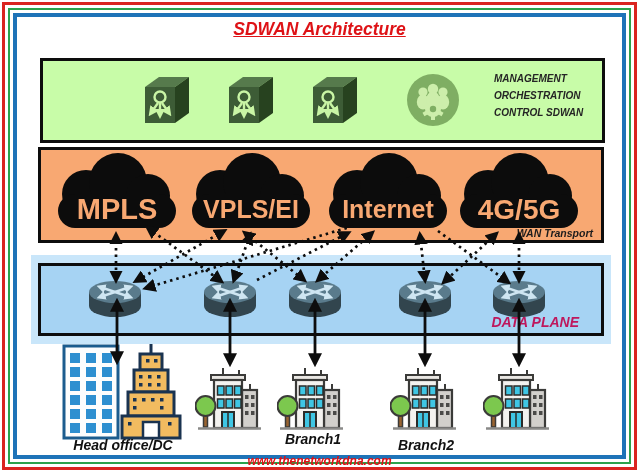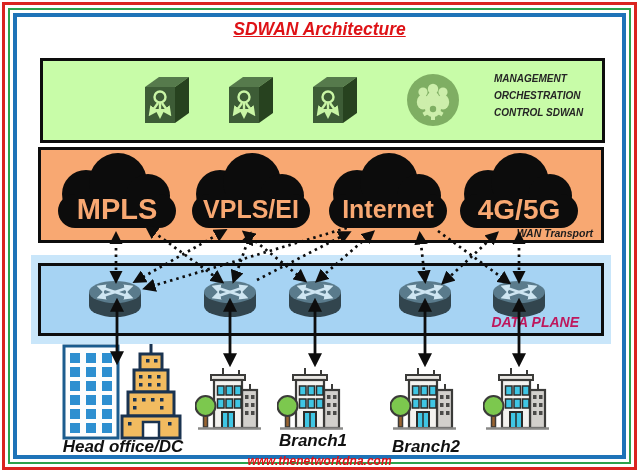--- a/index.html
+++ b/index.html
@@ -20,21 +20,21 @@
   .wan-box {left:38px;top:147px;width:566px;height:96px;background:#f8a872;z-index:1;}
   .data-halo{left:31px;top:255px;width:580px;height:89px;background:#c9e6fa;z-index:0;}
   .data-box{left:38px;top:263px;width:566px;height:73px;background:#a6d3f3;z-index:1;}
   .mgmt-text{left:494px;top:70px;width:110px;color:#252525;font-size:10px;
              font-weight:bold;font-style:italic;line-height:17px;z-index:2;}
   .wan-caption{position:absolute;right:8px;bottom:1px;color:#1d1d1d;font-size:10.5px;
                font-weight:bold;font-style:italic;}
   .data-caption{position:absolute;right:22px;bottom:3px;color:#be185d;font-size:14px;
                 font-weight:bold;font-style:italic;}
   .cloud-label{fill:#f8a872;font-family:"Liberation Sans",sans-serif;font-weight:bold;}
-  .site-label{position:absolute;text-align:center;color:#111;font-size:17px;
+  .site-label{position:absolute;text-align:center;color:#111;font-size:14px;
               font-weight:bold;font-style:italic;z-index:5;}
   .url{left:0;right:0;top:438px;text-align:center;color:#de1216;font-size:12px;
        font-weight:bold;font-style:italic;z-index:5;margin-top:16px;}
   .icon{position:absolute;z-index:4;}
   .overlay{position:absolute;left:0;top:0;z-index:6;pointer-events:none;}
   .dash{stroke:#0d0d0d;stroke-width:2.7;stroke-dasharray:2.5 4;fill:none;}
   .solid{stroke:#0d0d0d;stroke-width:2.8;fill:none;}
 </style>
 </head>
 <body>

